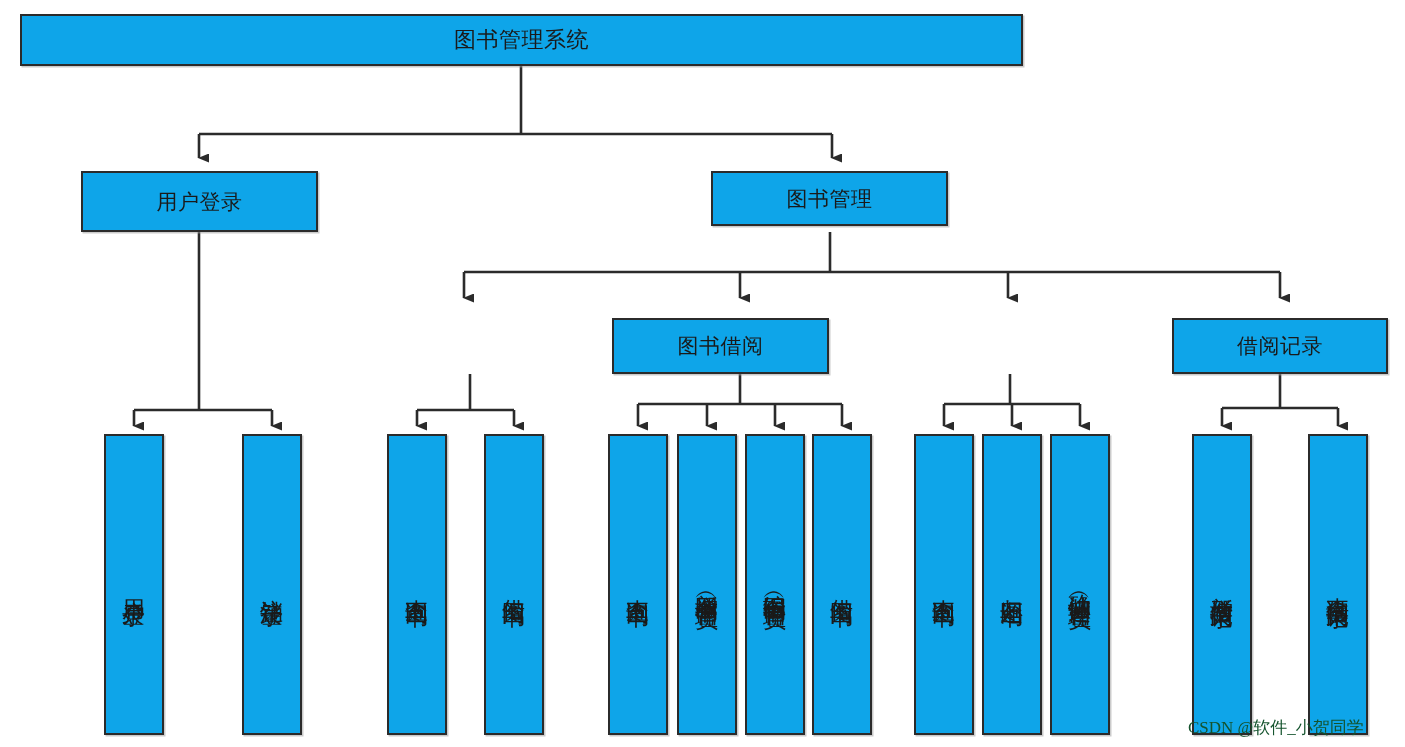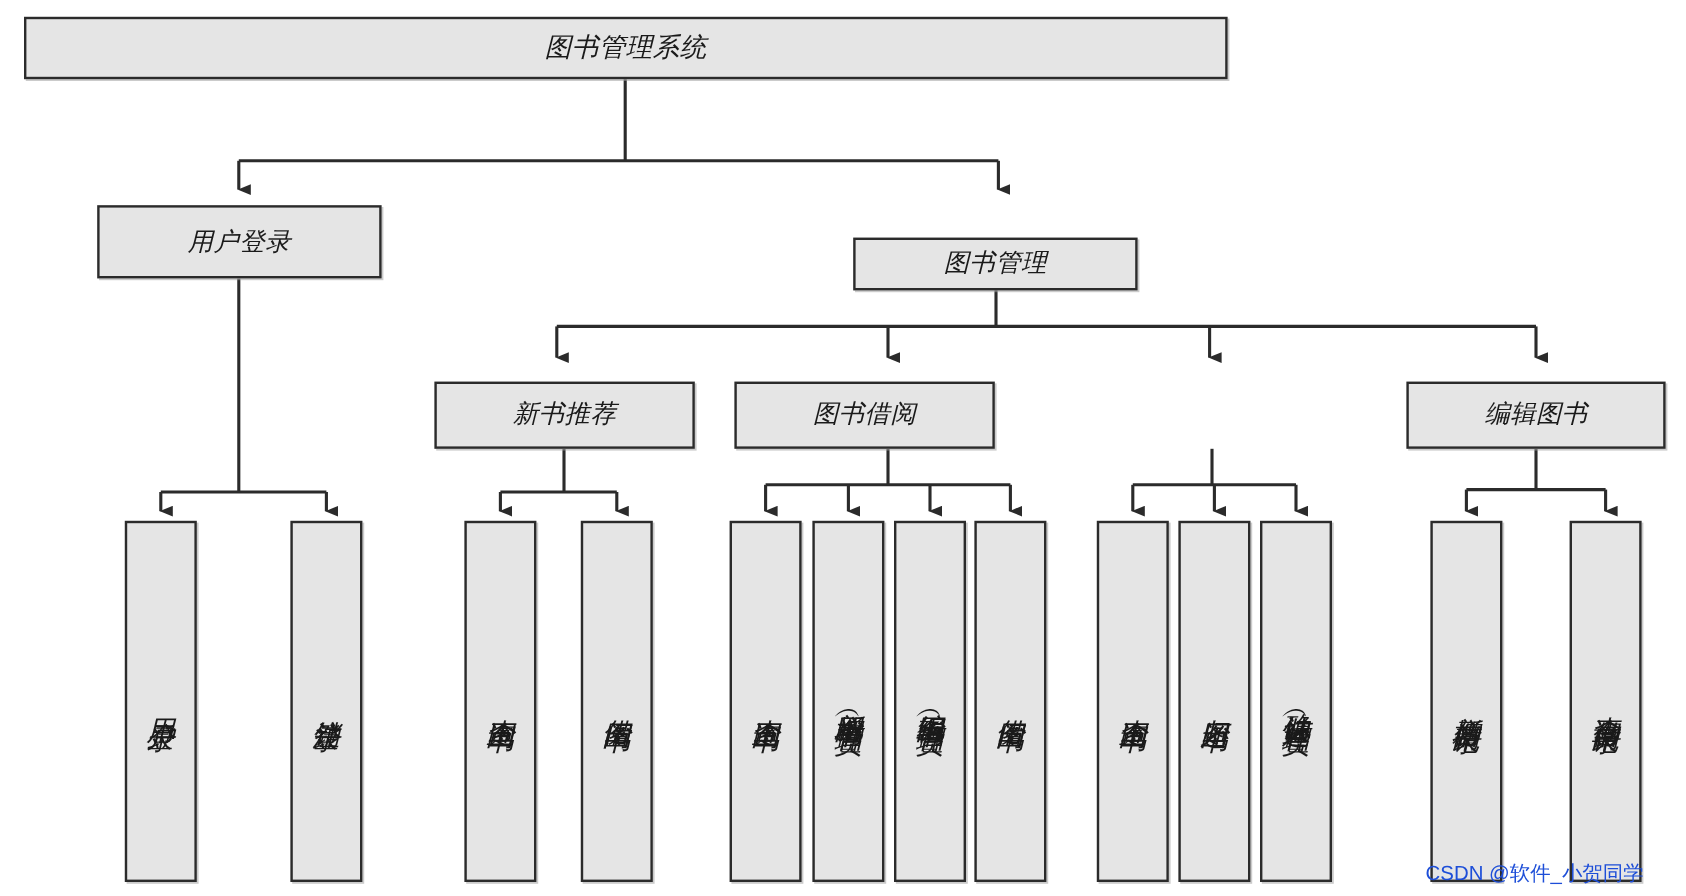--- a/index.html
+++ b/index.html
@@ -23,27 +23,26 @@
     left: 0;
     top: 0;
     width: 1405px;
     height: 747px;
     pointer-events: none;
   }
   .node {
     position: absolute;
     box-sizing: border-box;
     border: 2.5px solid #2b2b2b;
-    background: #e5e5e5;
+    background: #0ea5e9;
     display: flex;
     align-items: center;
     justify-content: center;
     color: #1a1a1a;
     box-shadow: 1.5px 1.5px 0 rgba(160,160,160,0.55);
-    font-style: italic;
   }
   .node .label {
     display: block;
     text-align: center;
     letter-spacing: 0.5px;
   }
   
   .node.h .label {
     font-size: 21px;
     line-height: 1.1;
@@ -64,23 +63,23 @@
     font-size: 23px;
     line-height: 1.22;
     letter-spacing: 2px;
     white-space: nowrap;
   }
   .watermark {
     position: absolute;
     left: 1188px;
     top: 716px;
     font-size: 17px;
-    color: #1d4ed8;
+    color: #14532d;
     white-space: nowrap;
-    font-family: Liberation Sans, sans-serif;
+    font-family: Liberation Serif, serif;
   }
 </style>
 </head>
 <body>
 
 <div id="canvas">
 
   <svg class="connectors" viewBox="0 0 1405 747" xmlns="http://www.w3.org/2000/svg">
     <defs>
       <marker id="arw" markerWidth="9" markerHeight="11" refX="4.5" refY="10" orient="auto" markerUnits="userSpaceOnUse">
@@ -132,35 +131,32 @@
   </svg>
 
   <div class="node h root" style="left:20px; top:14px; width:1003px; height:52px;">
     <span class="label">图书管理系统</span>
   </div>
 
   <div class="node h" style="left:81px; top:171px; width:237px; height:61px;">
     <span class="label">用户登录</span>
   </div>
 
-  <div class="node h" style="left:711px; top:171px; width:237px; height:44px;margin-top:27px;">
+  <div class="node h" style="left:711px; top:171px; width:237px; height:55px;">
     <span class="label">图书管理</span>
   </div>
 
-  <div class="node h" style="left:362px; top:318px; width:217px; height:56px;">
-    <span class="label">新书推荐</span>
-  </div>
 
   <div class="node h" style="left:612px; top:318px; width:217px; height:56px;">
     <span class="label">图书借阅</span>
   </div>
 
 
   <div class="node h" style="left:1172px; top:318px; width:216px; height:56px;">
-    <span class="label">编辑图书</span>
+    <span class="label">借阅记录</span>
   </div>
 
   <div class="node v" style="left:104px; top:434px; width:60px; height:301px;">
     <span class="label">用户登录</span>
   </div>
   <div class="node v" style="left:242px; top:434px; width:60px; height:301px;">
     <span class="label">注销登录</span>
   </div>
 
   <div class="node v" style="left:387px; top:434px; width:60px; height:301px;">

